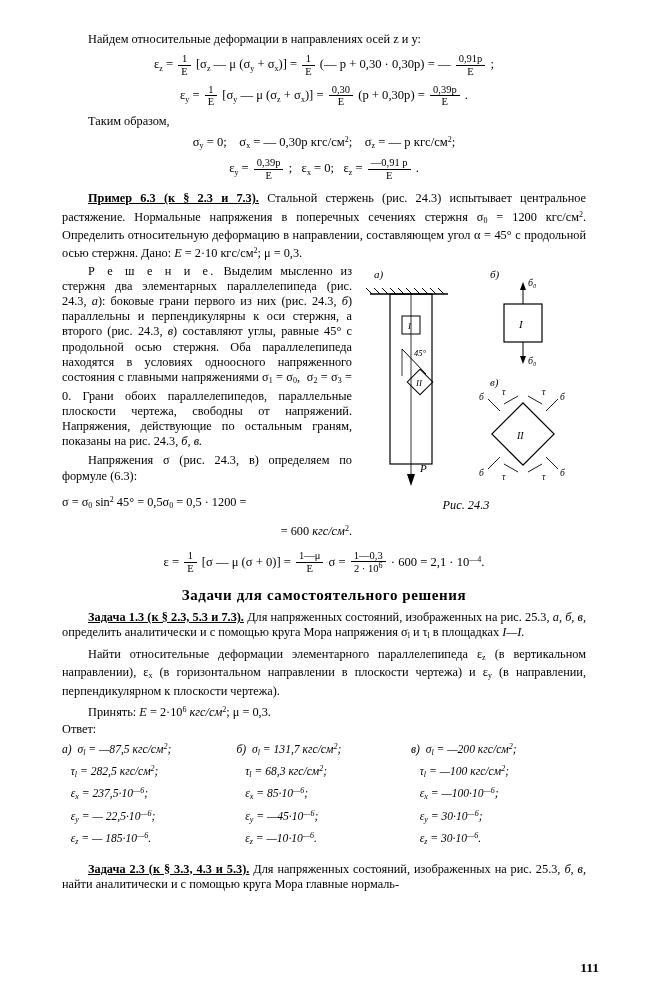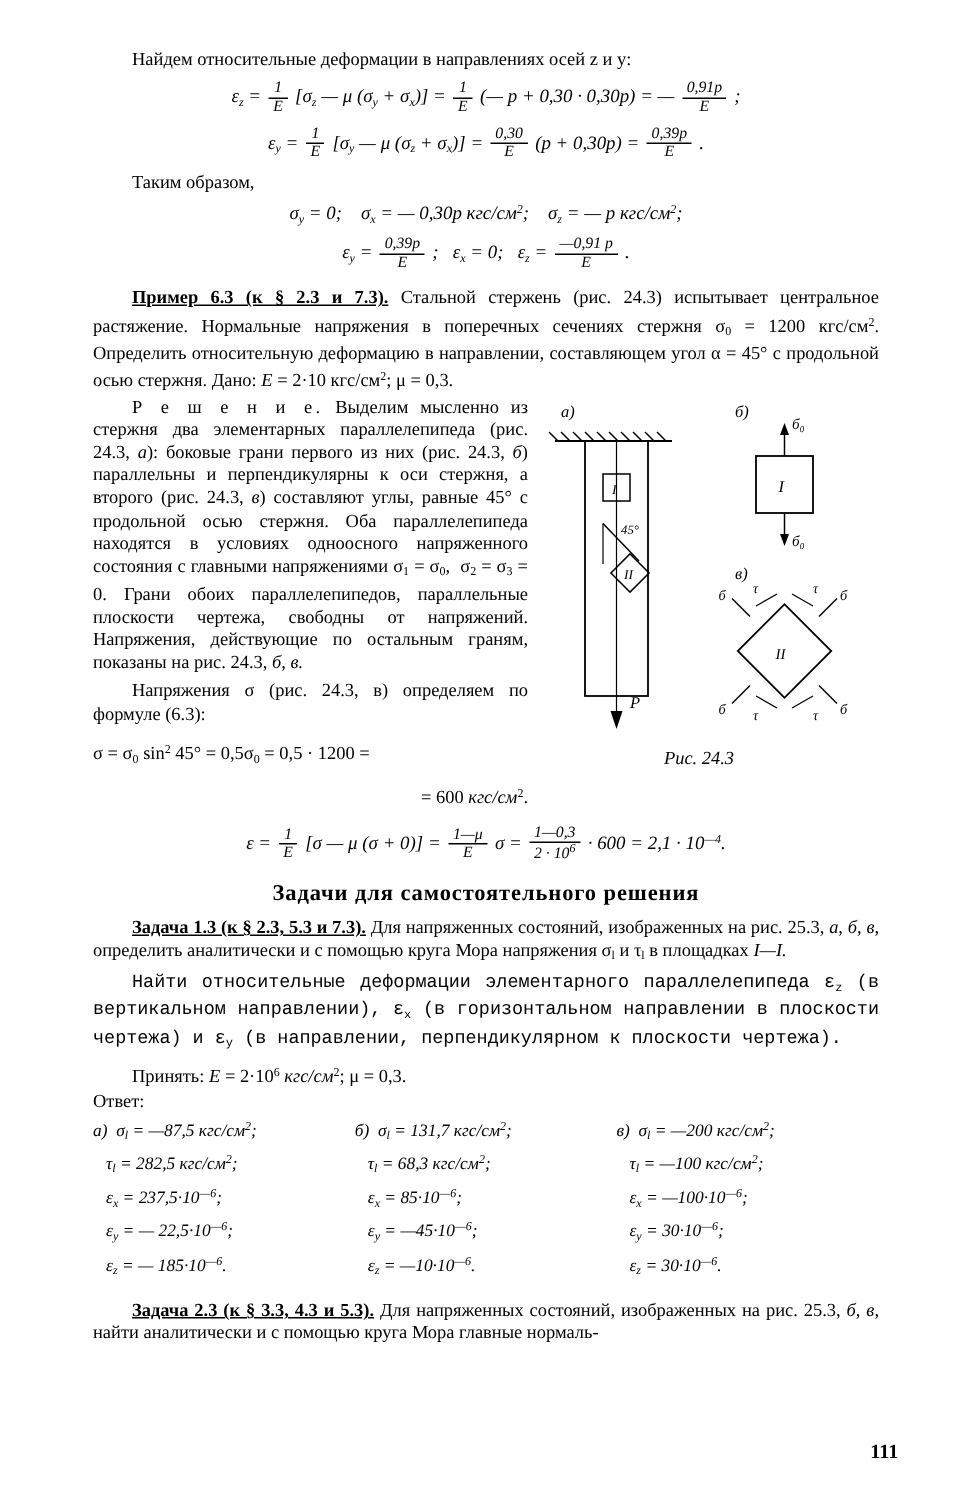--- a/index.html
+++ b/index.html
@@ -29,21 +29,20 @@
     line-height:15.2px;
     margin-bottom:2px;
   }
   .indent{text-indent:26px;}
   .bold{font-weight:bold;text-decoration:underline;}
   .it{font-style:italic;}
   .sp{letter-spacing:2.2px;}
   .formula{
     text-align:center;
     font-family:"Liberation Serif", serif;
-    font-style:italic;
     font-size:12.6px;
     margin:6px 0 6px 0;
   }
   .frac{
     display:inline-block;
     vertical-align:middle;
     text-align:center;
     font-size:10.5px;
     line-height:1.12;
     margin:0 2px;
@@ -219,21 +218,21 @@
       · 600 = 2,1 · 10<sup>—4</sup>.
     </div>
 
     <div class="tasks-title">Задачи для самостоятельного решения</div>
 
     <p class="para indent">
       <span class="bold">Задача 1.3 (к § 2.3, 5.3 и 7.3).</span>
       <span>Для напряженных состояний, изображенных на рис. 25.3, <span class="it">а, б, в,</span> определить аналитически и с помощью круга Мора напряжения σ<sub>l</sub> и τ<sub>l</sub> в площадках <span class="it">I—I.</span></span>
     </p>
 
-    <p class="para indent" style="margin-top:3px;font-family:Liberation Mono, monospace;">
+    <p class="para indent" style="margin-top:3px;">
       Найти относительные деформации элементарного параллелепипеда ε<sub>z</sub> (в вертикальном направлении), ε<sub>x</sub> (в горизонтальном направлении в плоскости чертежа) и ε<sub>y</sub> (в направлении, перпендикулярном к плоскости чертежа).
     </p>
 
     <p class="para indent" style="margin-top:3px;">
       Принять: <span class="it">E</span> = 2·10<sup>6</sup> <span class="it">кгс/см</span><sup>2</sup>; μ = 0,3.
     </p>
 
     <p class="para" style="margin-top:2px;">Ответ:</p>
 
     <div class="ansgrid">

